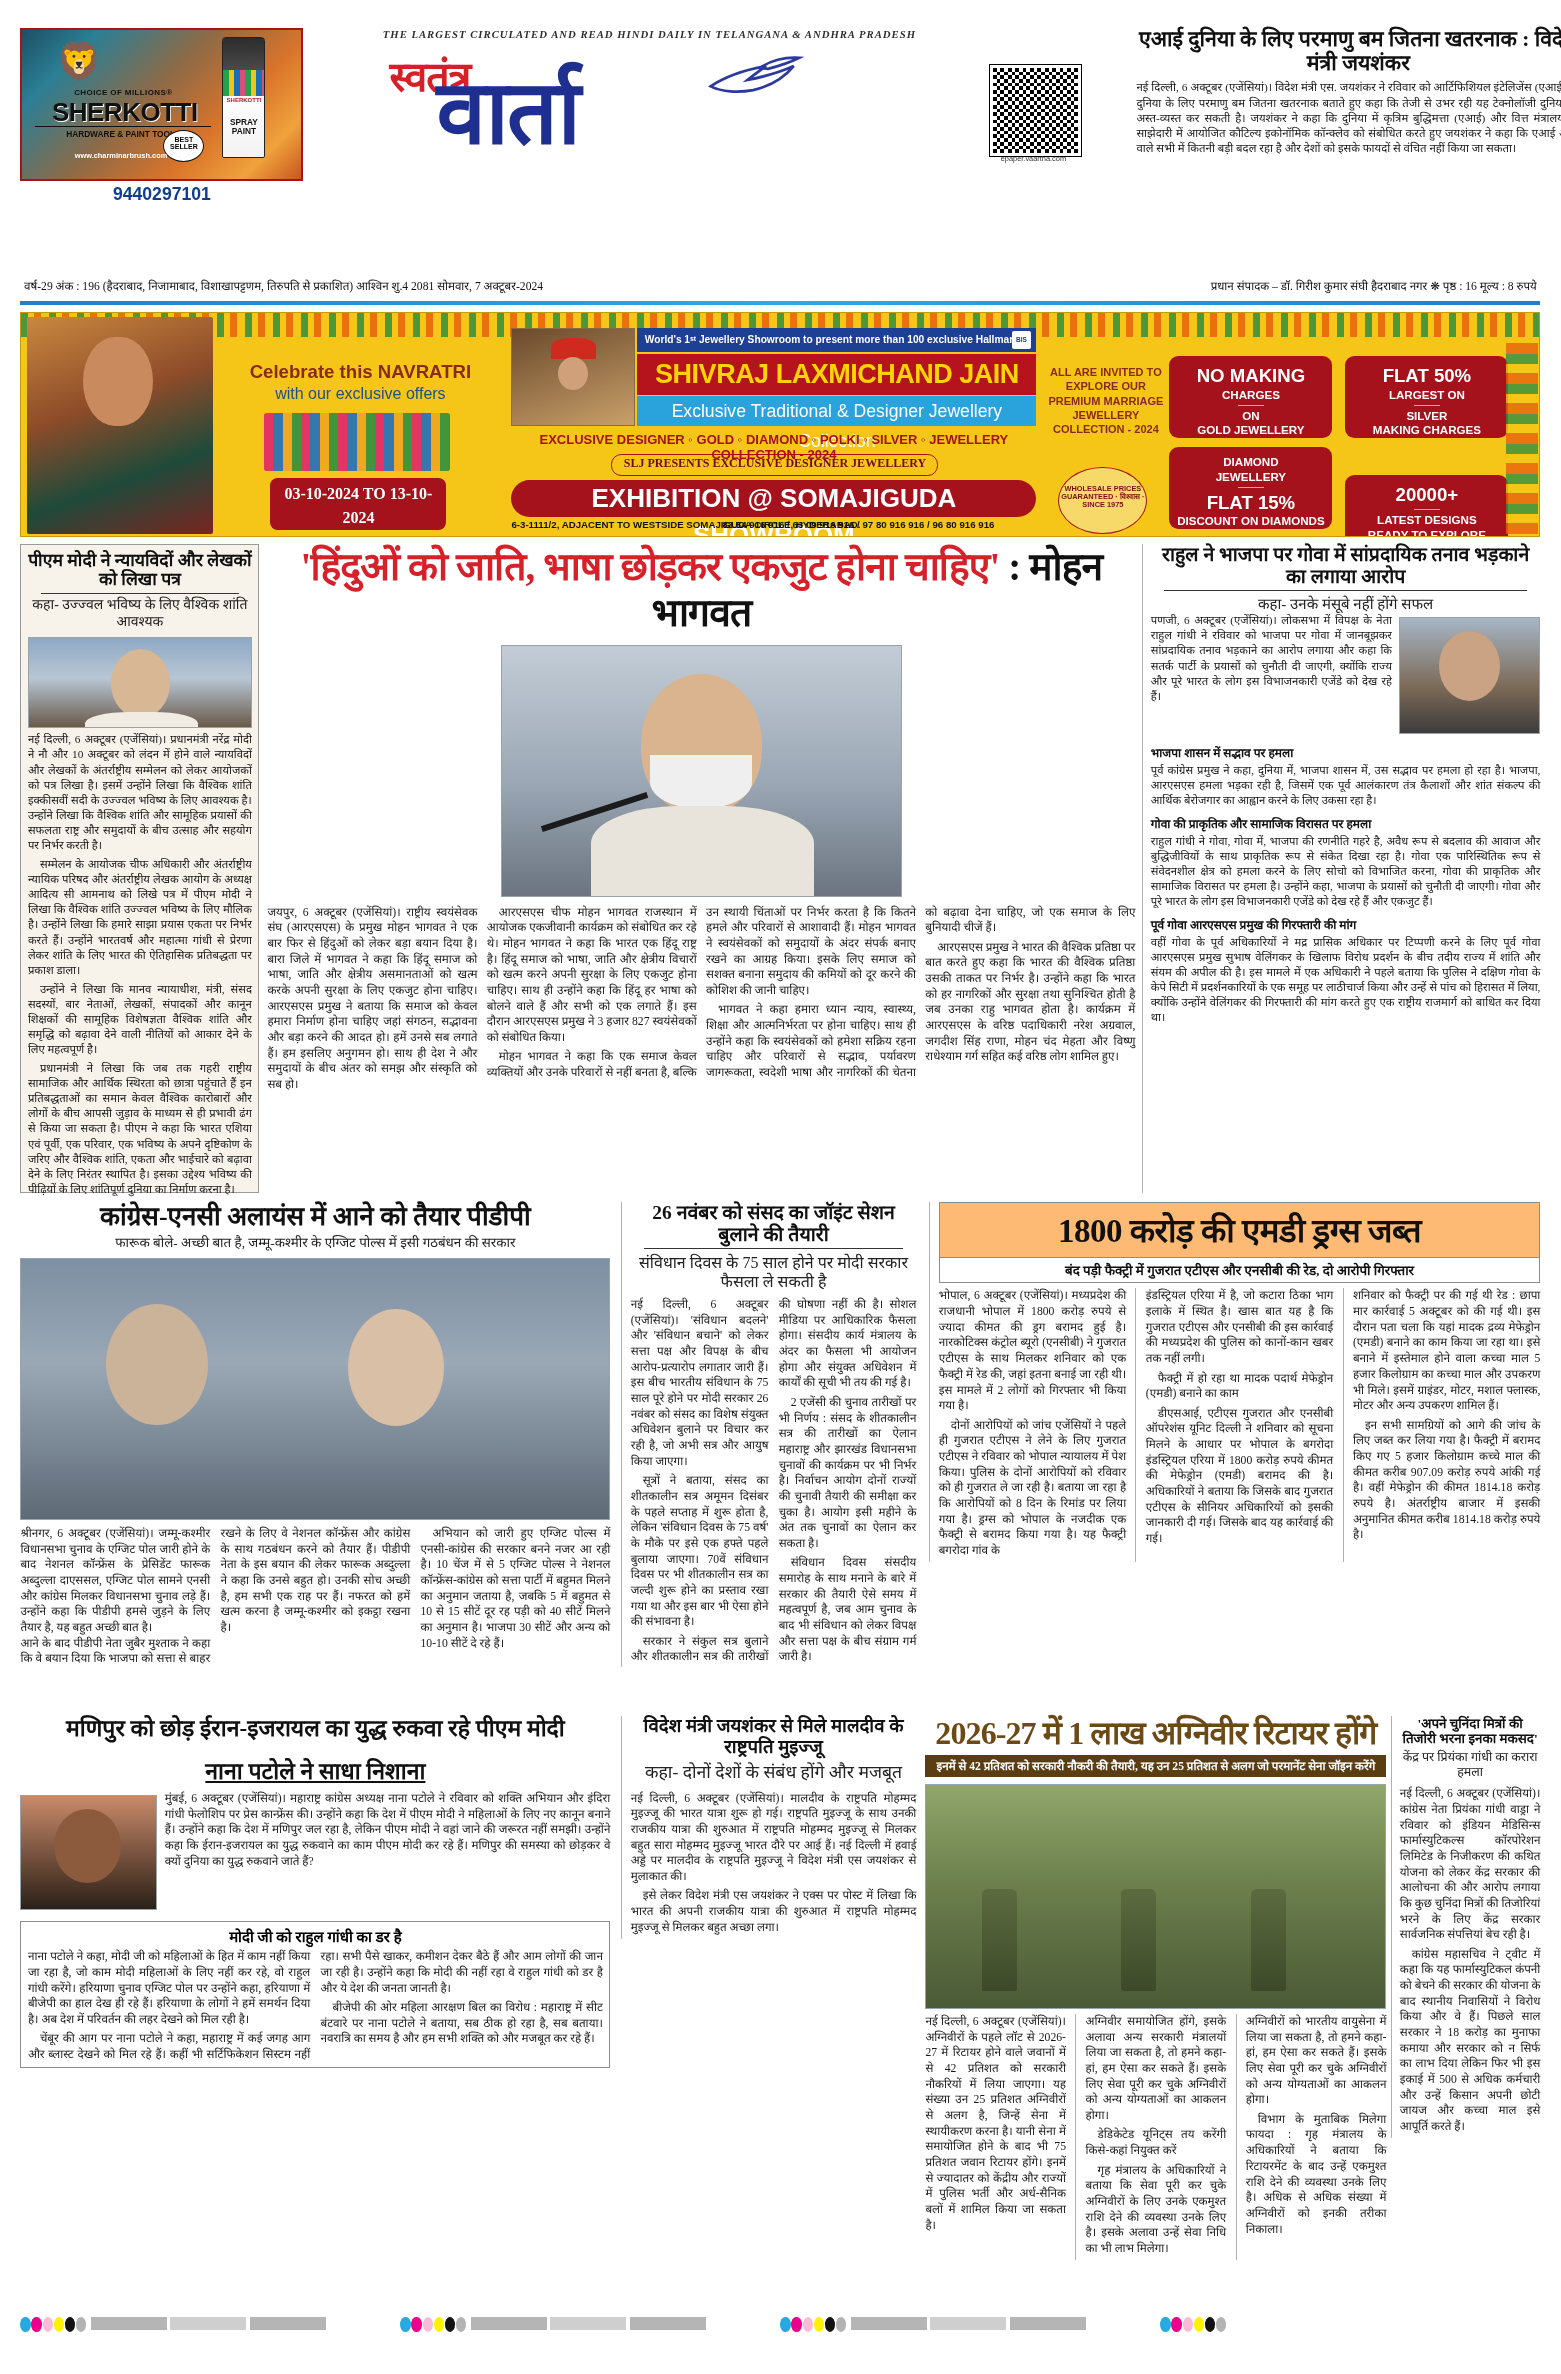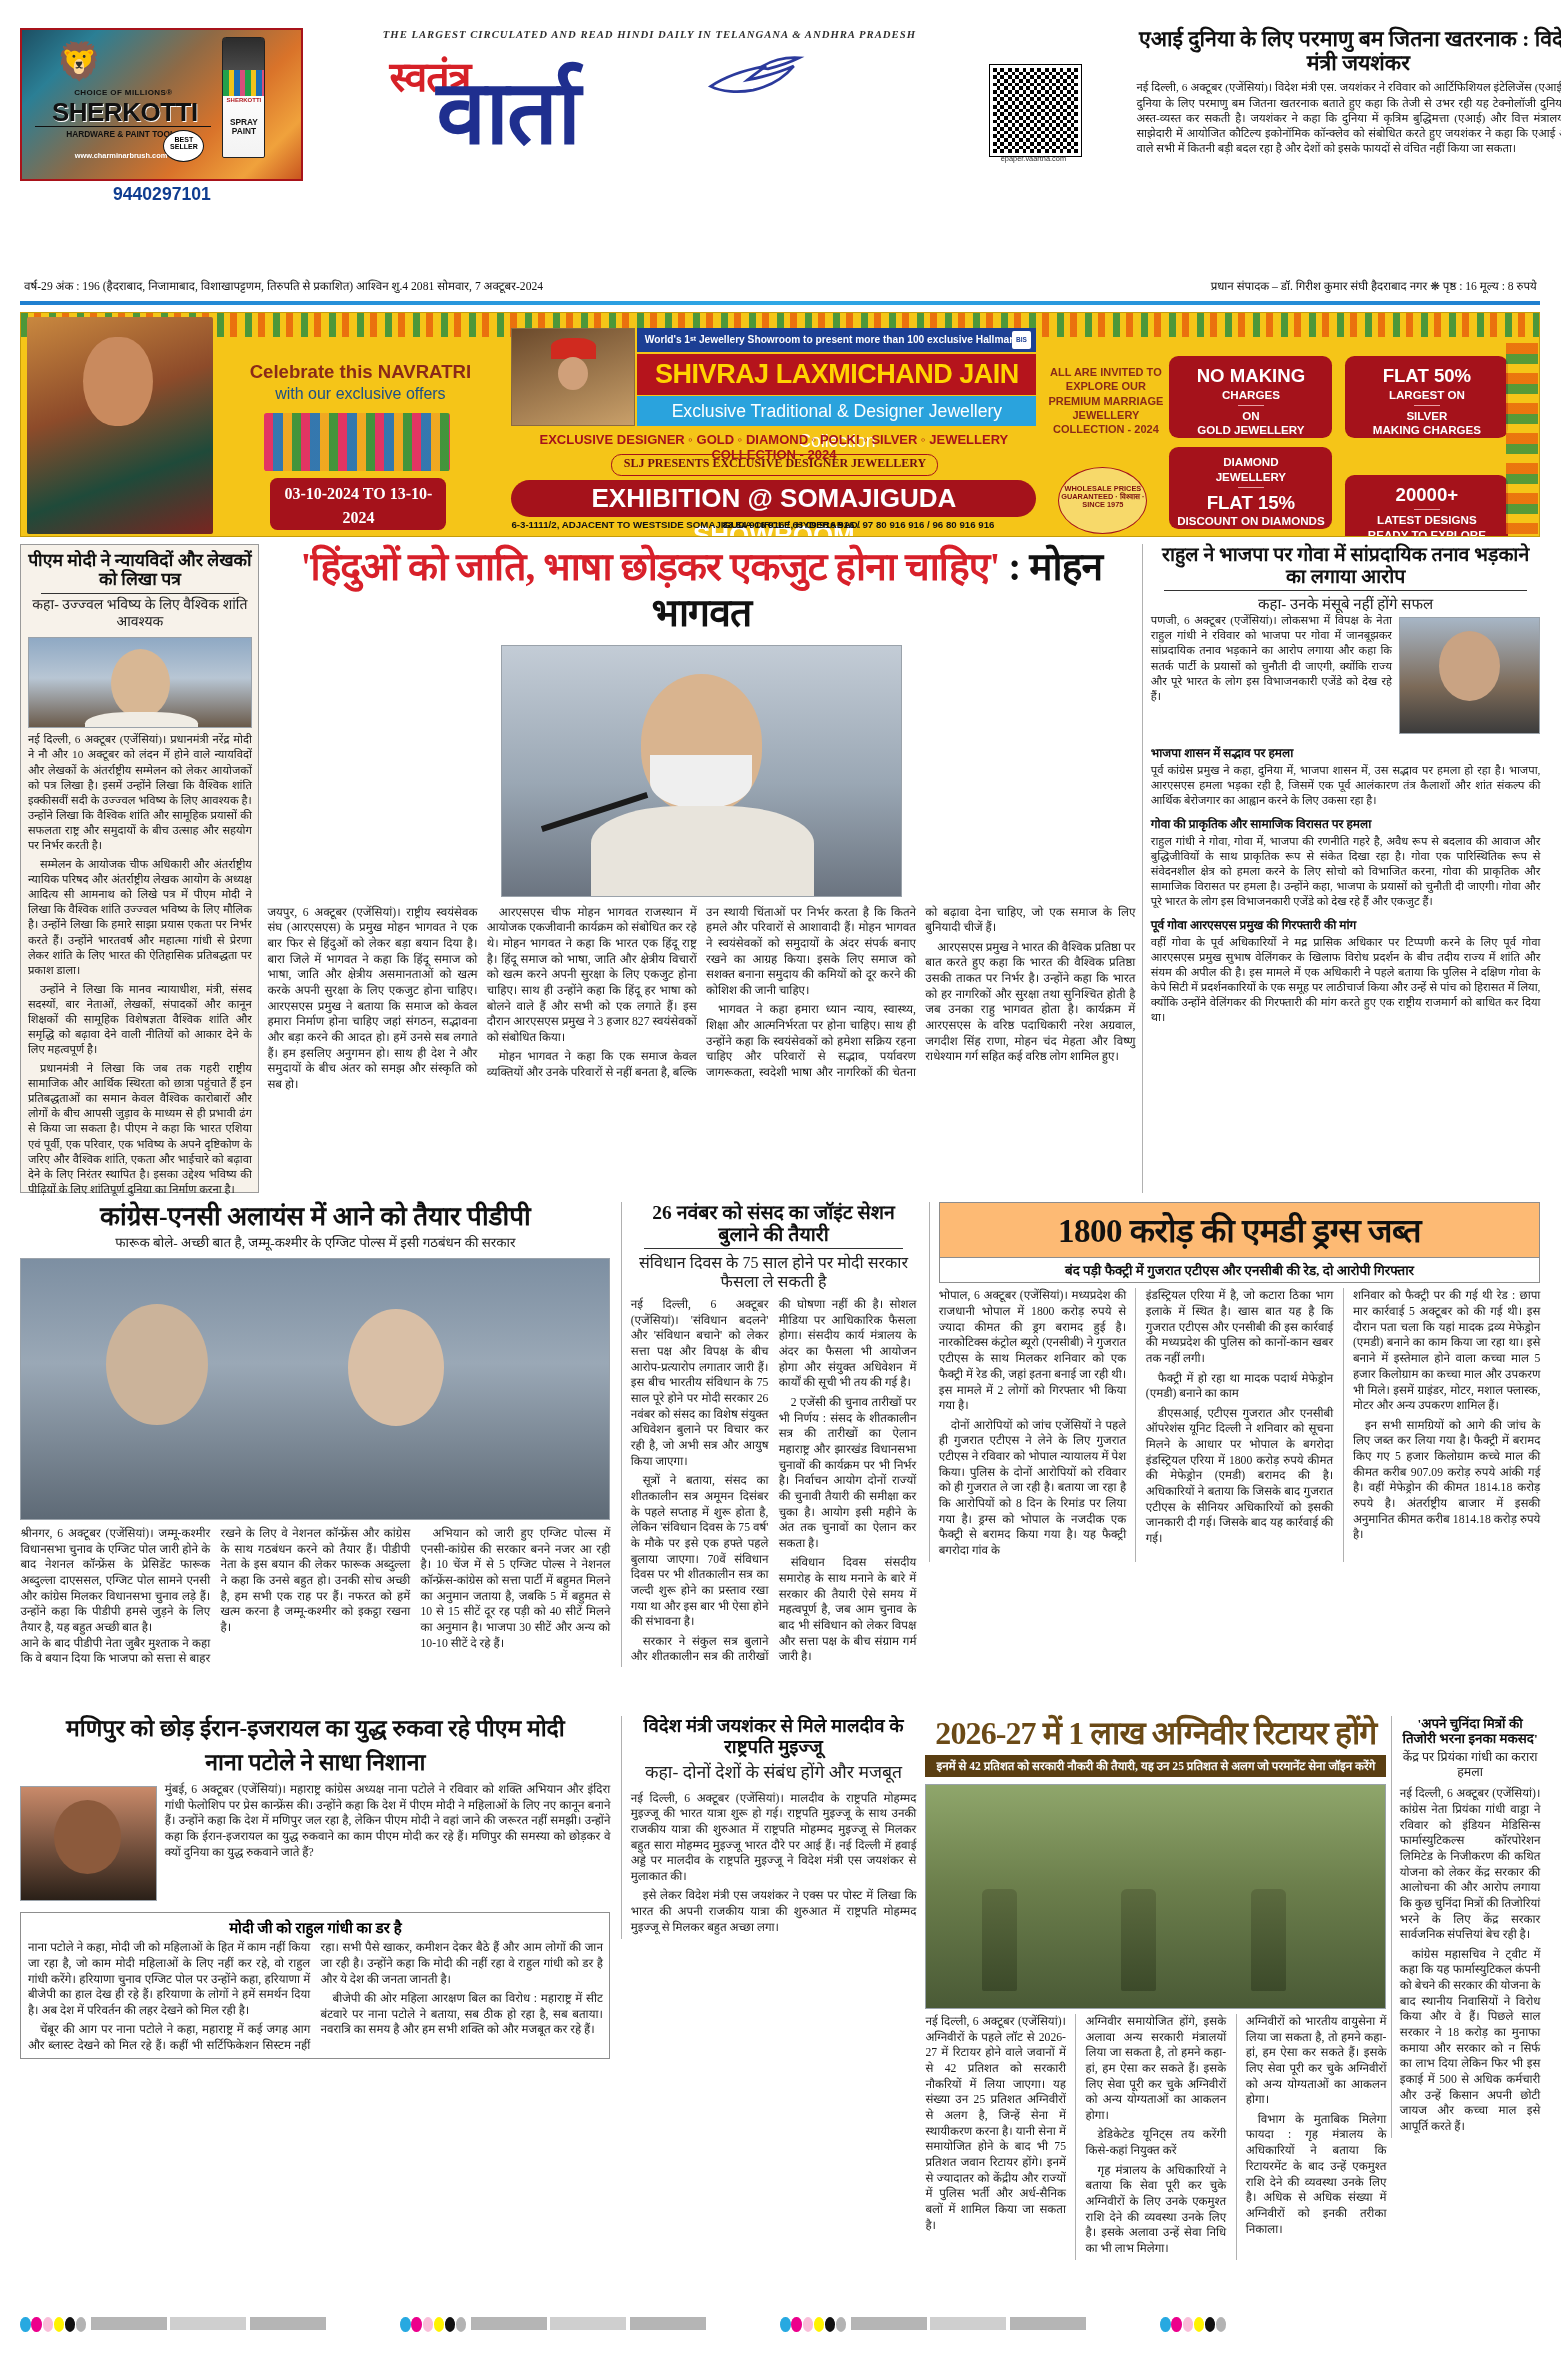--- a/index.html
+++ b/index.html
@@ -436,21 +436,21 @@
             <p>इन सभी सामग्रियों को आगे की जांच के लिए जब्त कर लिया गया है। फैक्ट्री में बरामद किए गए 5 हजार किलोग्राम कच्चे माल की कीमत करीब 907.09 करोड़ रुपये आंकी गई है। वहीं मेफेड्रोन की कीमत 1814.18 करोड़ रुपये है। अंतर्राष्ट्रीय बाजार में इसकी अनुमानित कीमत करीब 1814.18 करोड़ रुपये है।</p>
           </div>
       </div>
     </div>
   </div>
 
   <div id="band3">
 
     <div id="b3-left">
       <div class="hl">मणिपुर को छोड़ ईरान-इजरायल का युद्ध रुकवा रहे पीएम मोदी</div>
-      <div class="hl" style="margin-top:8px;">नाना पटोले ने साधा निशाना</div>
+      <div class="hl" style="margin-top:17px;text-decoration:underline;">नाना पटोले ने साधा निशाना</div>
       <div style="margin-top:6.5px;">
         <div class="photo">
           <div style="position:absolute;left:33px;top:13px;width:67px;height:74px;border-radius:50%;background:#8c5a3c;"></div>
         </div>
         <div class="body-text">मुंबई, 6 अक्टूबर (एजेंसियां)। महाराष्ट्र कांग्रेस अध्यक्ष नाना पटोले ने रविवार को शक्ति अभियान और इंदिरा गांधी फेलोशिप पर प्रेस कान्फ्रेंस की। उन्होंने कहा कि देश में पीएम मोदी ने महिलाओं के लिए नए कानून बनाने हैं। उन्होंने कहा कि देश में मणिपुर जल रहा है, लेकिन पीएम मोदी ने वहां जाने की जरूरत नहीं समझी। उन्होंने कहा कि ईरान-इजरायल का युद्ध रुकवाने का काम पीएम मोदी कर रहे हैं। मणिपुर की समस्या को छोड़कर वे क्यों दुनिया का युद्ध रुकवाने जाते हैं?</div>
       </div>
       <div style="clear:both"></div>
       <div class="boxnote">
         <h5>मोदी जी को राहुल गांधी का डर है</h5>
         <div class="body-text cols2">

